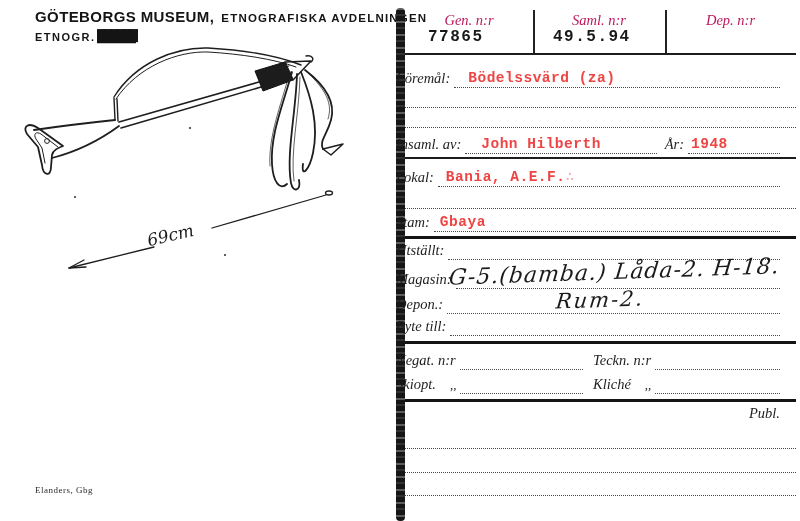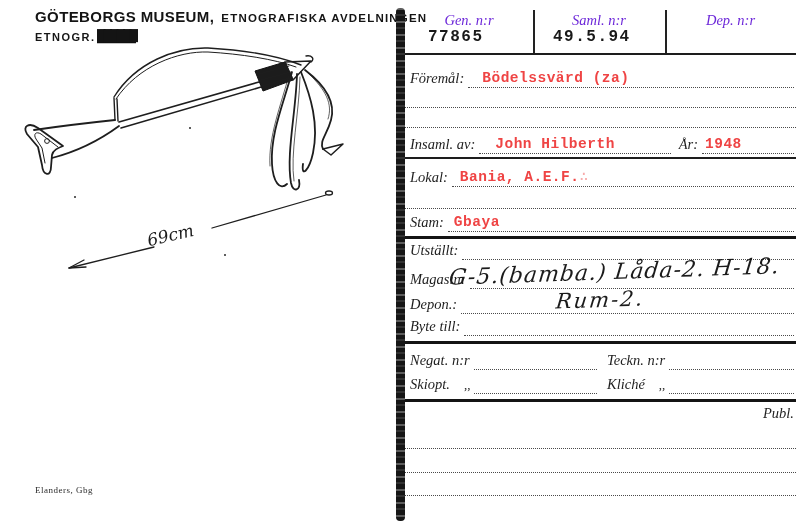--- a/index.html
+++ b/index.html
@@ -21,30 +21,30 @@
 
   
   .divider{position:absolute;left:396px;top:8px;width:9px;height:513px;background:#161616;
       border-radius:4px;
       background-image:repeating-linear-gradient(180deg,
         rgba(255,255,255,.30) 0 2px, rgba(0,0,0,0) 2px 6px,
         rgba(255,255,255,.12) 6px 8px, rgba(0,0,0,0) 8px 13px);}
 
   
   .hcol-label{position:absolute;top:12px;font-style:italic;font-size:14.5px;
-      text-align:center;color:#6d28d9;}
+      text-align:center;color:#be185d;}
   .hcol-value{position:absolute;top:28px;font-family:"Liberation Mono",monospace;
       font-size:16px;font-weight:bold;letter-spacing:1.5px;color:#191919;}
   .vline{position:absolute;top:10px;width:2px;height:43px;background:#222;}
   .rule{position:absolute;left:405px;width:391px;height:2px;background:#1d1d1d;}
   .rule.thick{height:3px;background:#141414;}
   .dotline{position:absolute;left:405px;width:391px;height:0;
       border-bottom:1.5px dotted #4a4a4a;}
 
-  .frow{position:absolute;left:410px;width:384px;display:flex;align-items:flex-end;height:20px;}
+  .frow{position:absolute;left:396px;width:384px;display:flex;align-items:flex-end;height:20px;}
   .flabel{font-style:italic;font-size:14.5px;color:#1e1e1e;white-space:nowrap;padding-bottom:1px;}
   .ditto{font-size:13px;color:#1e1e1e;padding-bottom:1px;margin-left:14px;}
   .dots{flex:1;border-bottom:1.5px dotted #4a4a4a;position:relative;height:19px;margin-left:4px;}
   .dots.fixed{flex:none;margin-top:18px;}
   .half{flex:1;display:flex;align-items:flex-end;}
   .half+.half{margin-left:10px;}
   .typed{position:absolute;bottom:1px;white-space:nowrap;
       font-family:"Liberation Mono",monospace;font-size:14.5px;font-weight:bold;
       letter-spacing:.5px;color:#ef4444;}
   .smudge{opacity:.45;font-weight:normal;}

